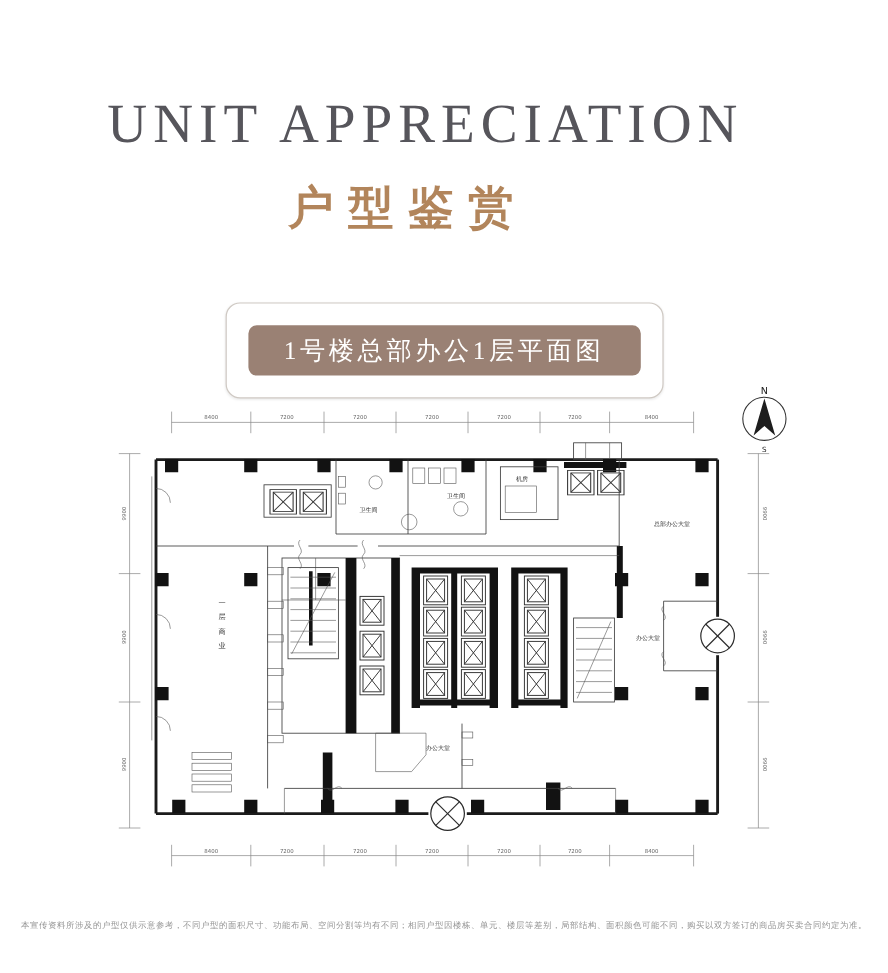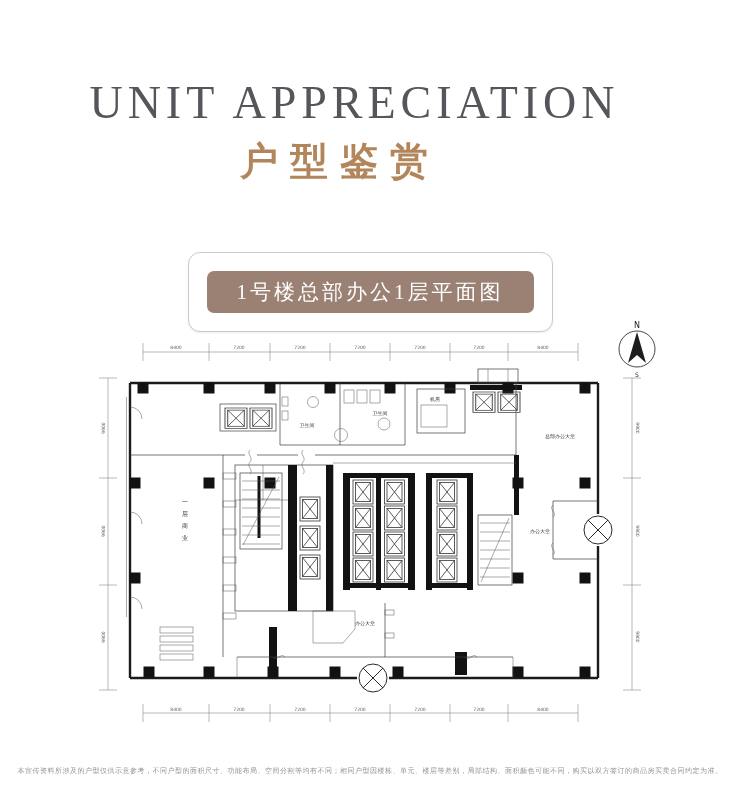--- a/index.html
+++ b/index.html
@@ -6,21 +6,21 @@
   body{
     width:740px;height:811px;position:relative;background:#ffffff;
     font-family:"Liberation Sans",sans-serif;overflow:hidden;
   }
   .title-en{
     position:absolute;top:76px;left:0;width:709px;text-align:center;
     font-family:"Liberation Serif",serif;font-size:46px;letter-spacing:5px;
     color:#56555b;font-weight:400;
   }
   .title-cn{
-    position:absolute;top:136px;left:0;width:680px;text-align:center;
+    position:absolute;top:148px;left:0;width:680px;text-align:center;
     font-size:38px;font-weight:bold;letter-spacing:12px;color:#b2855b;
   }
   .badge-wrap{
     position:absolute;top:252px;left:0;width:740px;display:flex;justify-content:center;
   }
   .badge-outer{
     border:1px solid #cfc9c3;border-radius:12px;padding:16px;background:#fff;
     box-shadow:0 1px 2px rgba(0,0,0,0.08);
   }
   .badge{

